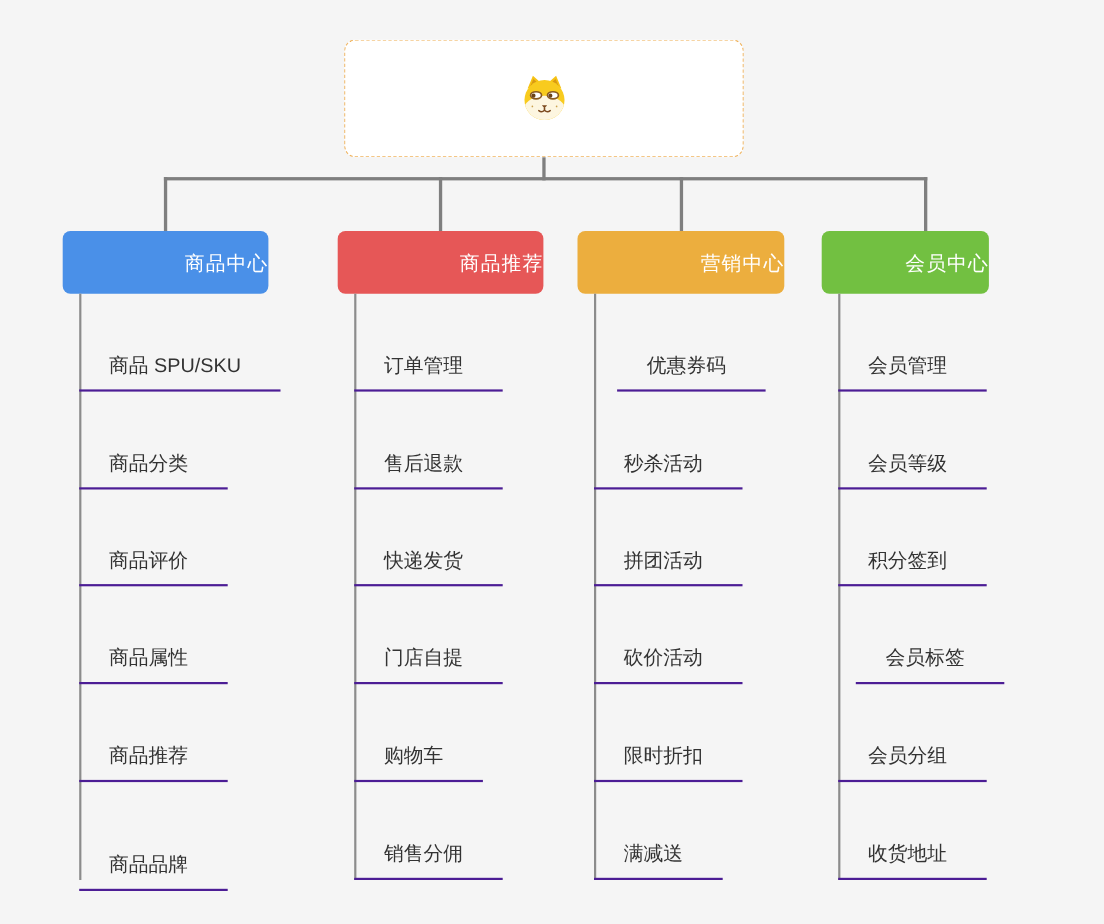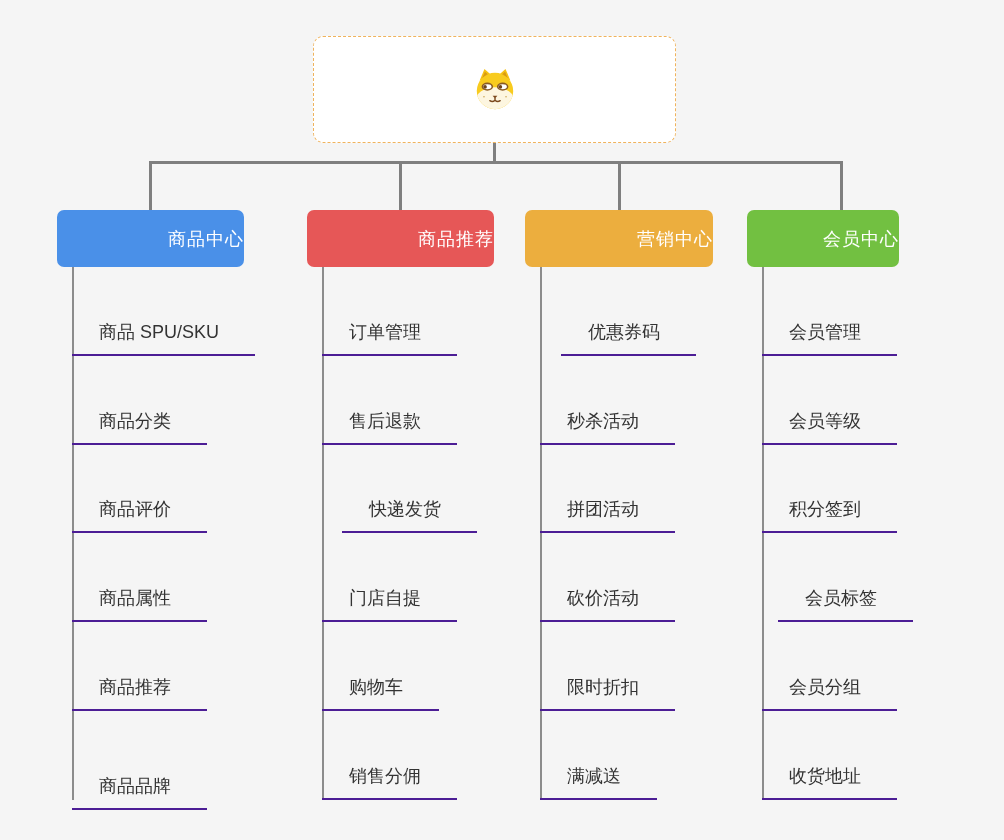--- a/index.html
+++ b/index.html
@@ -119,21 +119,21 @@
     <div class="leaf" style="left: 72px; top: 586.1px;">商品属性</div>
     <div class="leaf" style="left: 72px; top: 674.8px;">商品推荐</div>
     <div class="leaf" style="left: 72px; top: 774px;">商品品牌</div>
     <div class="line" style="left: 399px; top: 161px; width: 3px; height: 49px;"></div>
     <div class="branch-header" style="left: 307px; width: 187px; background: rgb(230, 87, 87);">
       <span>商品推荐</span>
     </div>
     <div class="line leaf-line" style="left: 322px; top: 267px; width: 2px; height: 532.5px;"></div>
     <div class="leaf" style="left: 322px; top: 320px;">订单管理</div>
     <div class="leaf" style="left: 322px; top: 408.7px; padding-left: 27px;">售后退款</div>
-    <div class="leaf" style="left: 322px; top: 497.4px; margin-left: 20px;">快递发货</div>
+    <div class="leaf" style="left: 322px; top: 497.4px;">快递发货</div>
     <div class="leaf" style="left: 322px; top: 586.1px;">门店自提</div>
     <div class="leaf" style="left: 322px; top: 674.8px;">购物车</div>
     <div class="leaf" style="left: 322px; top: 763.5px;">销售分佣</div>
     <div class="line" style="left: 617.5px; top: 161px; width: 3px; height: 49px;"></div>
     <div class="branch-header" style="left: 525px; width: 188px; background: rgb(236, 174, 62);">
       <span>营销中心</span>
     </div>
     <div class="line leaf-line" style="left: 540px; top: 267px; width: 2px; height: 532.5px;"></div>
     <div class="leaf" style="left: 537px; top: 320px; margin-left: 24px;">优惠券码</div>
     <div class="leaf" style="left: 540px; top: 408.7px;">秒杀活动</div>

